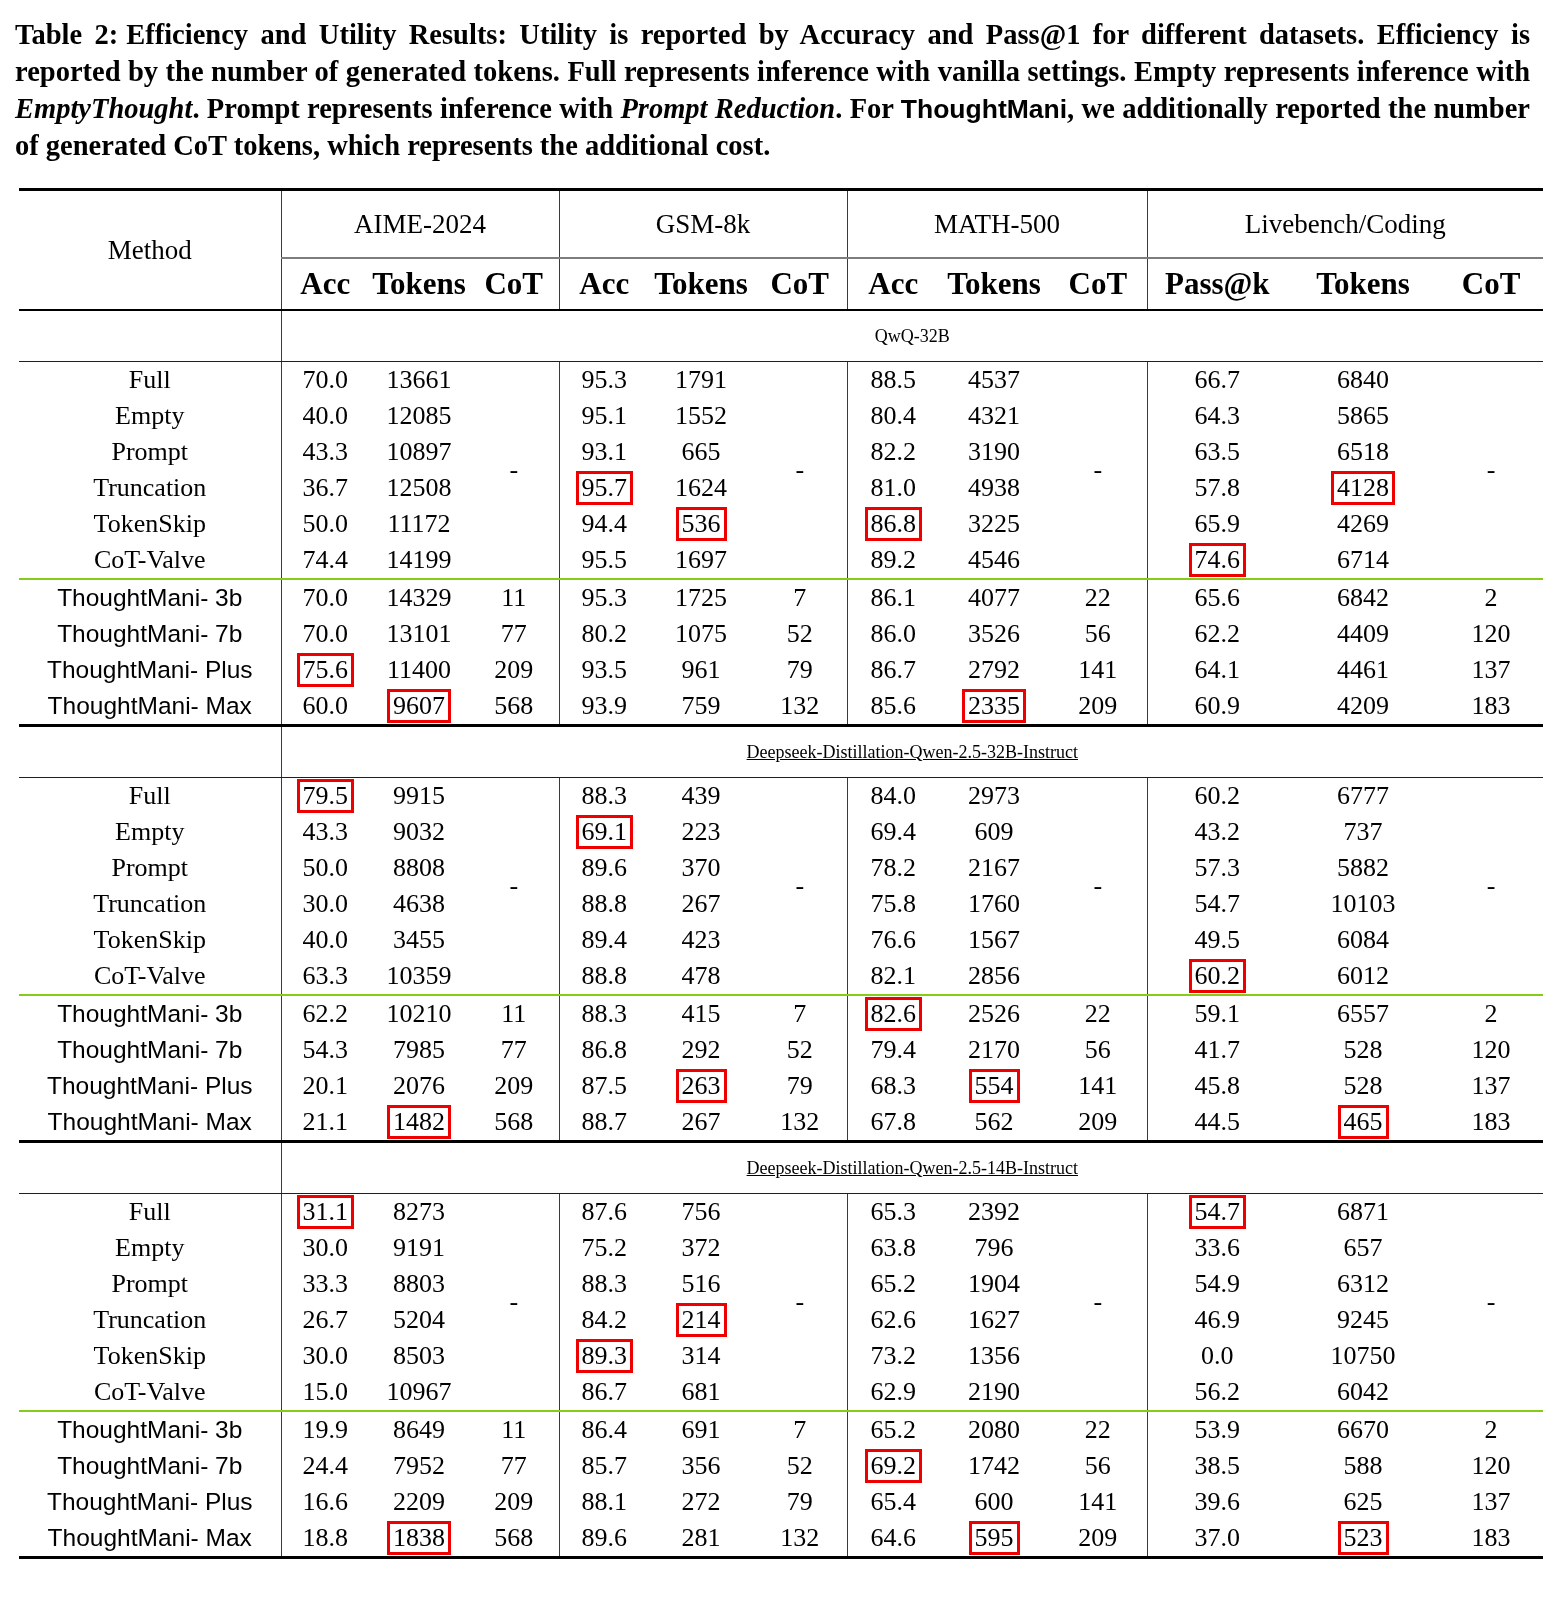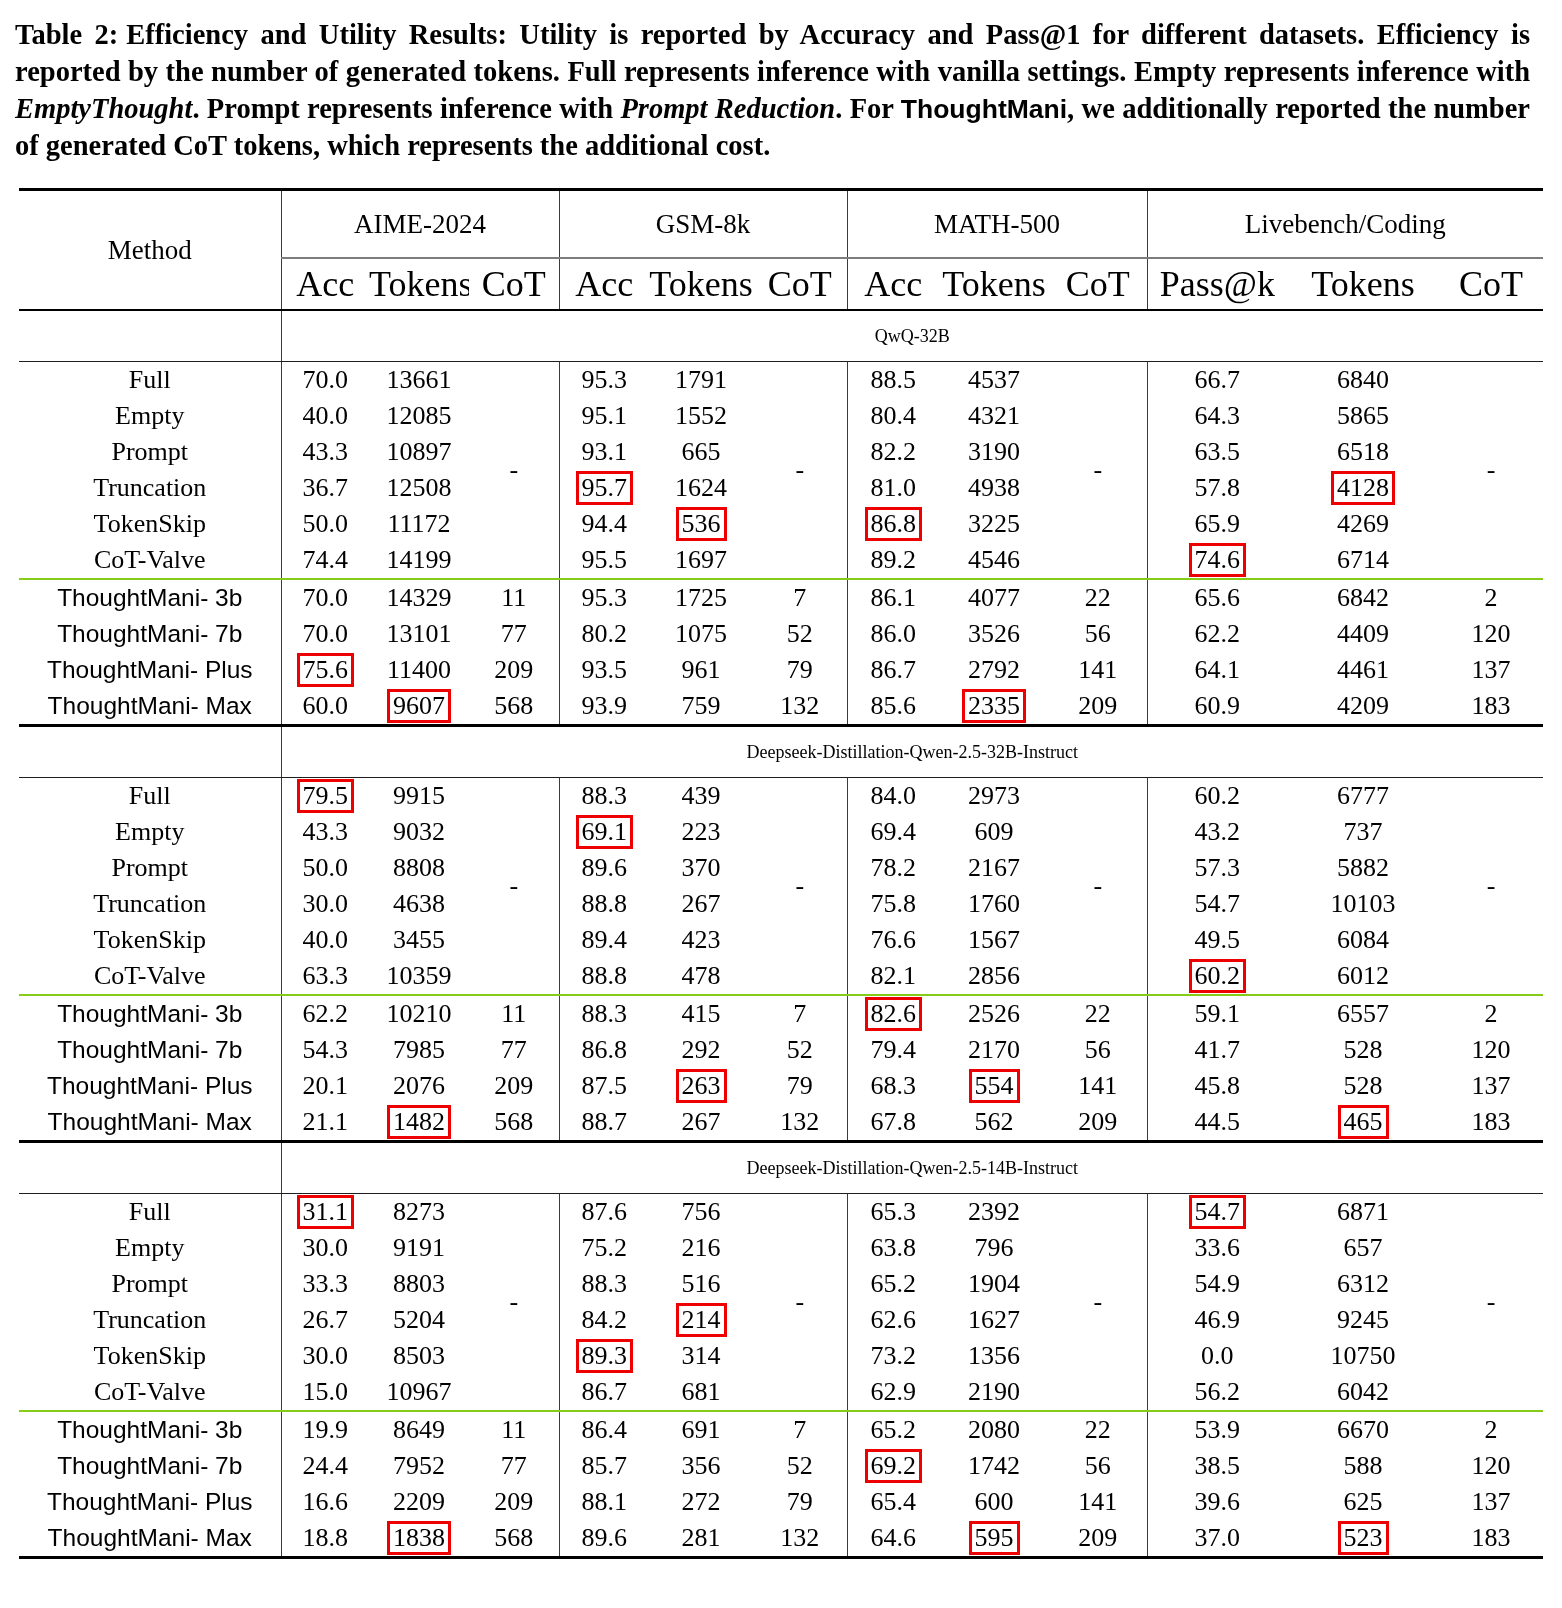--- a/index.html
+++ b/index.html
@@ -33,25 +33,25 @@
   }
   th { font-weight:normal; padding:0; }
   td { padding:0; }
   th, td { text-align:center; vertical-align:middle; overflow:hidden; }
 
   .vr { border-right:1.5px solid #3a3a3a; }
 
   thead th.method-h { font-size:27px; border-bottom:2.8px solid #000; }
   thead tr.grp th { height:66px; font-size:27px; }
   thead th.group-h { border-bottom:2px solid #7d7d7d; }
-  thead tr.sub th { height:50px; font-size:36px; border-bottom:2.8px solid #000; }
+  thead tr.sub th { height:50px; font-size:31px; border-bottom:2.8px solid #000;font-weight:bold; }
 
   tbody td { height:36px; }
   tr.section-row td { height:50px; border-bottom:1.8px solid #1e1e1e; }
-  tr.section-row.sep-top td { border-top:3px solid #000; }
+  tr.section-row.sep-top td { border-top:3px solid #000;text-decoration:underline; }
   td.section-title { font-size:18px; }
   tr.block-top td { border-top:2px solid #84cc16; }
 
   td.method { font-size:26px; }
   td.method.tm-name {
     font-family:"Liberation Sans","DejaVu Sans",sans-serif;
     font-size:24.5px;
   }
   td.dash { font-size:26px; }
 
@@ -399,21 +399,21 @@
         <td class="dash vr" rowspan="6">-</td>
         <td><span class="hl">54.7</span></td>
         <td>6871</td>
         <td class="dash" rowspan="6">-</td>
       </tr>
       <tr class="data-row baseline">
         <td class="method vr">Empty</td>
         <td>30.0</td>
         <td>9191</td>
         <td>75.2</td>
-        <td>216</td>
+        <td>372</td>
         <td>63.8</td>
         <td>796</td>
         <td>33.6</td>
         <td>657</td>
       </tr>
       <tr class="data-row baseline">
         <td class="method vr">Prompt</td>
         <td>33.3</td>
         <td>8803</td>
         <td>88.3</td>

